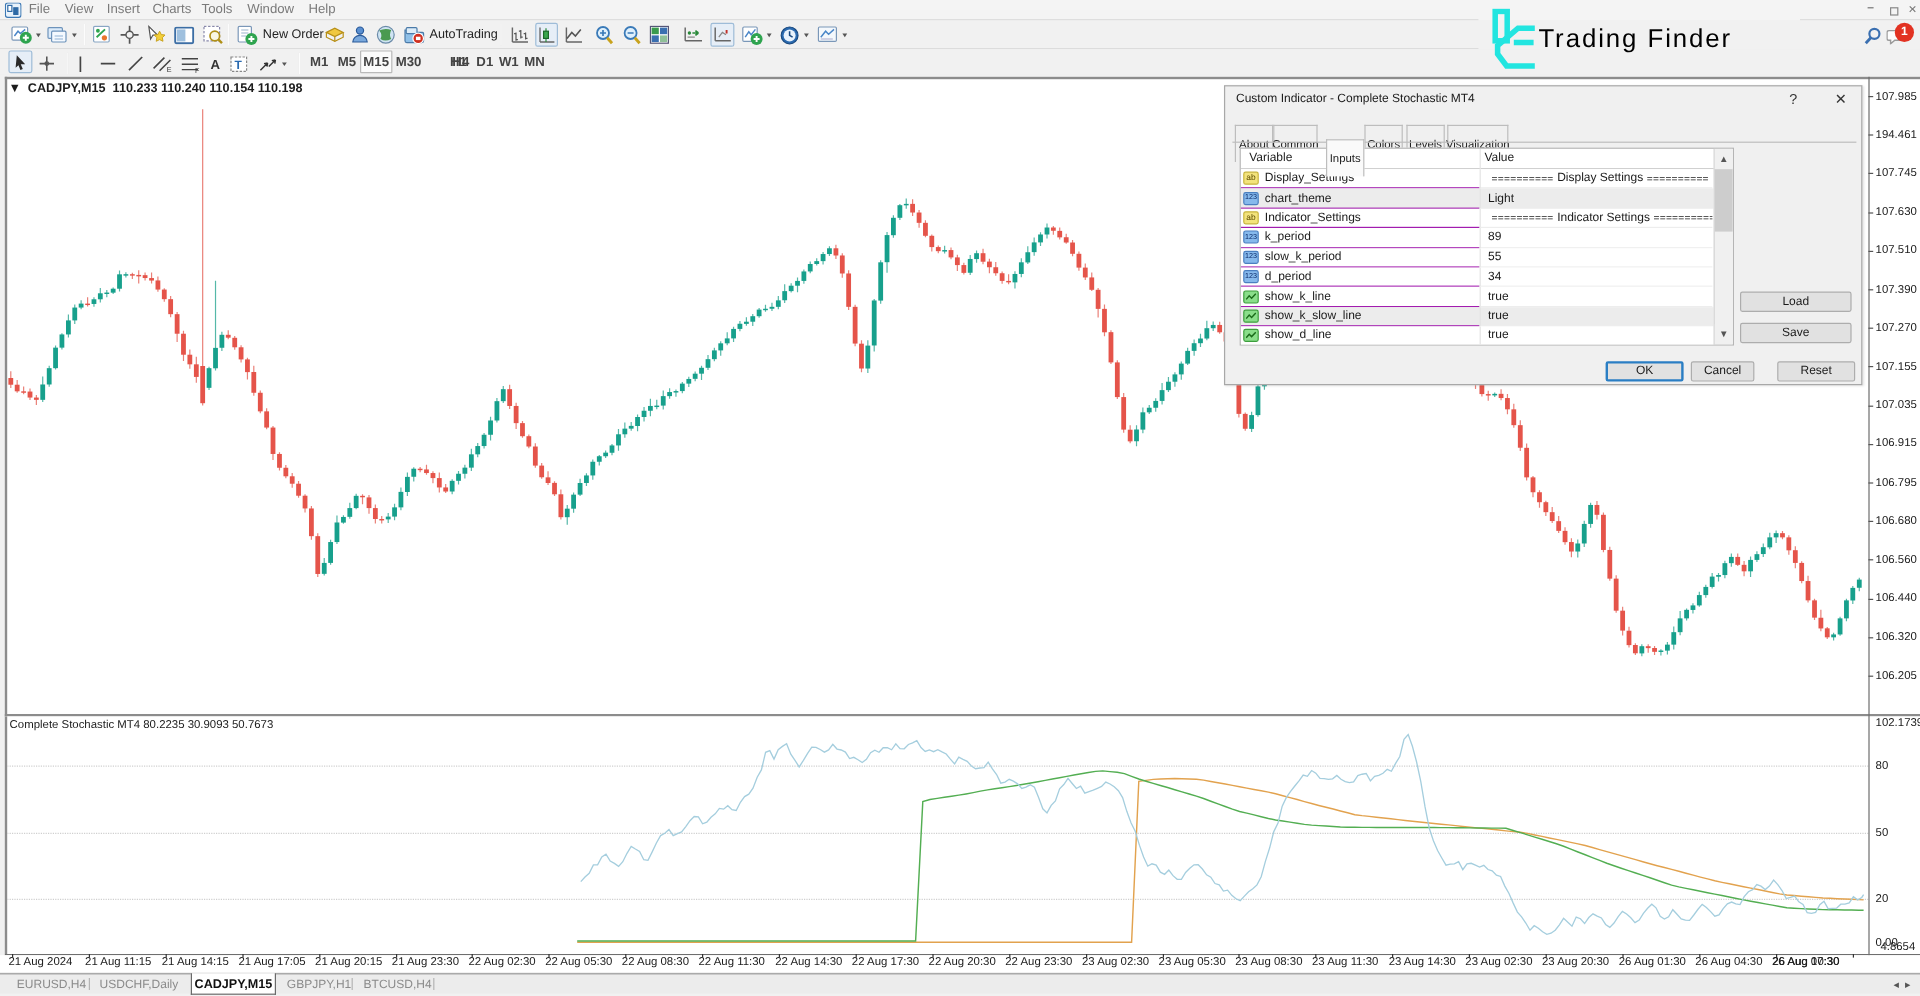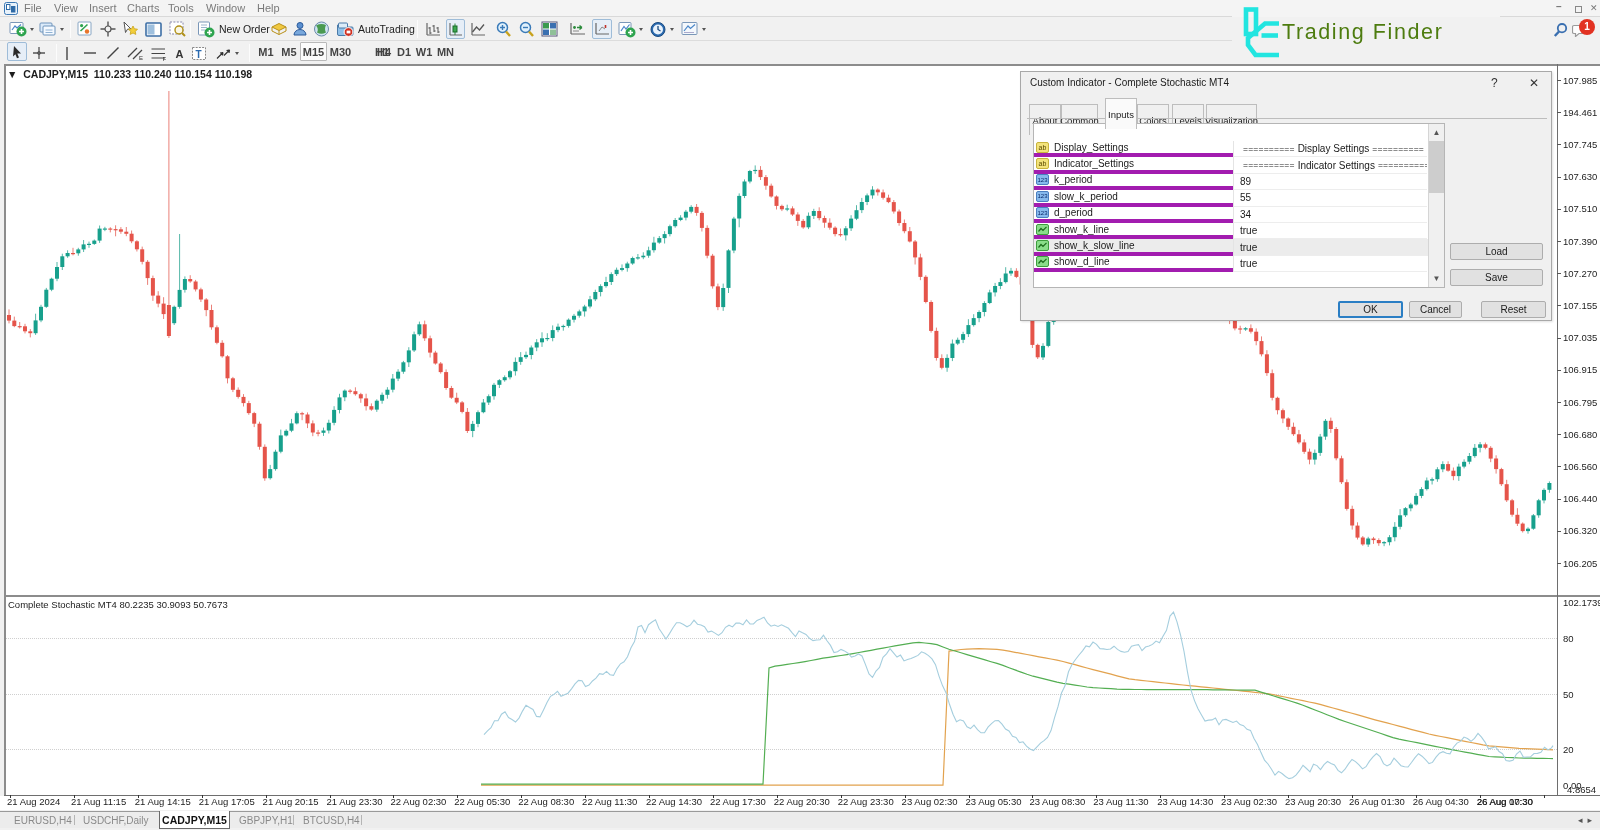--- a/index.html
+++ b/index.html
@@ -33,36 +33,36 @@
 .gridline{position:absolute;left:0;width:1551px;height:0;border-top:1px dotted #cfcfcf}
 #dateaxis{position:absolute;left:0;top:734px;width:1600px;height:14px;background:#fff}
 .dl{position:absolute;top:0px;font-size:9.5px;color:#1c1c1c;white-space:nowrap}
 .dtick{position:absolute;top:-1px;width:1px;height:3px;background:#333}
 #tabbar{position:absolute;left:0;top:749px;width:1600px;height:17px;background:#ececec;border-top:1px solid #9a9a9a}
 .ctab{position:absolute;top:0;height:16px;font-size:10px;color:#8a8a8a;display:flex;align-items:center;padding:0 8px}
 .ctabsel{top:-1px !important;height:18px;background:#fff;border:1px solid #6a6a6a;border-top:none;color:#111;z-index:2;font-weight:bold;font-size:10.5px}
 .tsep{position:absolute;top:3px;width:1px;height:10px;background:#b5b5b5}
 
 #logo{position:absolute;left:1237px;top:7px;width:230px;height:52px}
-#logotext{position:absolute;left:45px;top:13px;font-size:21.5px;color:#4d7c0f;letter-spacing:1.6px;white-space:nowrap}
+#logotext{position:absolute;left:45px;top:13px;font-size:21.5px;color:#000000;letter-spacing:1.6px;white-space:nowrap}
 
 .winbtn{position:absolute;top:3px;font-size:10px;color:#777}
 
 #dlg{position:absolute;left:1020px;top:71px;width:532px;height:250px;background:#f0f0f0;border:1px solid #a8a8a8;box-shadow:1px 1px 2px rgba(0,0,0,0.12)}
 #dlgtitle{position:absolute;left:9px;top:5px;font-size:10px;color:#1a1a1a}
 #dlghelp{position:absolute;left:470px;top:4px;font-size:12px;color:#333}
 #dlgclose{position:absolute;left:508px;top:4px;font-size:12px;color:#333}
 .tab{position:absolute;top:32px;height:14px;font-size:9.5px;color:#222;background:#f0f0f0;border:1px solid #bdbdbd;border-bottom:none;display:flex;align-items:center;justify-content:center;padding:15px}
-.tabsel{top:26px;height:16px;background:#fafafa;z-index:3}
+.tabsel{top:44px;height:16px;background:#fafafa;z-index:3}
 #tabline{position:absolute;left:6px;top:46px;width:520px;height:1px;background:#bdbdbd}
 #dtable{position:absolute;left:12px;top:51px;width:412px;height:165px;background:#fff;border:1px solid #b5b5b5;overflow:hidden}
 #dthead{position:absolute;left:0;top:0;width:100%;height:17px;border-bottom:1px solid #d0d0d0;font-size:10px;color:#222}
 .trow{position:relative;width:394px;height:16.4px;font-size:10px;color:#1a1a1a;background:#fff}
 .trow.gray{background:#ececec}
-.tc1{position:absolute;left:0;top:0;width:199px;height:100%;display:flex;align-items:center;border-bottom:4px solid #a21caf}
+.tc1{position:absolute;left:0;top:0;width:199px;height:100%;display:flex;align-items:center;border-bottom:1px solid #a21caf}
 .tc2{position:absolute;left:199px;top:0;width:194px;height:100%;display:flex;align-items:center;border-bottom:1px solid #ededed;border-left:1px solid #e4e4e4;padding-left:6px;white-space:nowrap;overflow:hidden}
 .eqs{font-size:8.5px;letter-spacing:0.2px;margin:0 3px}
 .ric{width:13px;height:11px;margin-left:2px;margin-right:5px;border-radius:2px;font-size:7px;display:flex;align-items:center;justify-content:center;flex:none}
 .ric.ab{background:#f3e37c;border:1px solid #c8b43c;color:#5a4a00}
 .ric.num{background:#86b9ec;border:1px solid #4a7fc0;color:#0a2a6a;font-size:6px}
 .ric.ch{background:#8ade8a;border:1px solid #3d9e3d}
 #dscroll{position:absolute;left:394px;top:0;width:16px;height:163px;background:#f0f0f0;border-left:1px solid #d5d5d5}
 #dthumb{position:absolute;left:0px;top:17px;width:15px;height:52px;background:#cdcdcd}
 .sarr{position:absolute;left:0;width:15px;height:17px;font-size:8px;color:#555;display:flex;align-items:center;justify-content:center;background:#f0f0f0}
 .dbtn{position:absolute;width:93px;height:17px;background:#e1e1e1;border:1px solid #adadad;border-radius:2px;font-size:10px;color:#1a1a1a;display:flex;align-items:center;justify-content:center}
@@ -778,27 +778,39 @@
   <div id="dlghelp">?</div>
   <div id="dlgclose">✕</div>
   <div class="tab" style="left:8px;width:26px">About</div>
   <div class="tab" style="left:40px;width:37px">Common</div>
   <div class="tab tabsel" style="left:84px;width:25px">Inputs</div>
   <div class="tab" style="left:116px;width:27px">Colors</div>
   <div class="tab" style="left:151px;width:27px">Levels</div>
   <div class="tab" style="left:185px;width:51px">Visualization</div>
   <div id="tabline"></div>
   <div id="dtable">
+    <div id="dthead">
+        <span style="position:absolute;left:7px;top:2px">Variable</span>
+        <span style="position:absolute;left:203px;top:2px">Value</span>
+        <span style="position:absolute;left:199px;top:0;width:1px;height:17px;background:#e4e4e4"></span>
+      </div>
     <div style="position:absolute;left:0;top:17px">
         <div class="trow">
           <div class="tc1">
             <span class="ric ab">ab</span>
             <span class="vn">Display_Settings</span>
           </div>
           <div class="tc2"><span class="eqs">==========</span> Display Settings <span class="eqs">==========</span></div>
+        </div>
+        <div class="trow gray">
+          <div class="tc1">
+            <span class="ric num">123</span>
+            <span class="vn">chart_theme</span>
+          </div>
+          <div class="tc2">Light</div>
         </div>
         <div class="trow">
           <div class="tc1">
             <span class="ric ab">ab</span>
             <span class="vn">Indicator_Settings</span>
           </div>
           <div class="tc2"><span class="eqs">==========</span> Indicator Settings <span class="eqs">==========</span></div>
         </div>
         <div class="trow">
           <div class="tc1">

